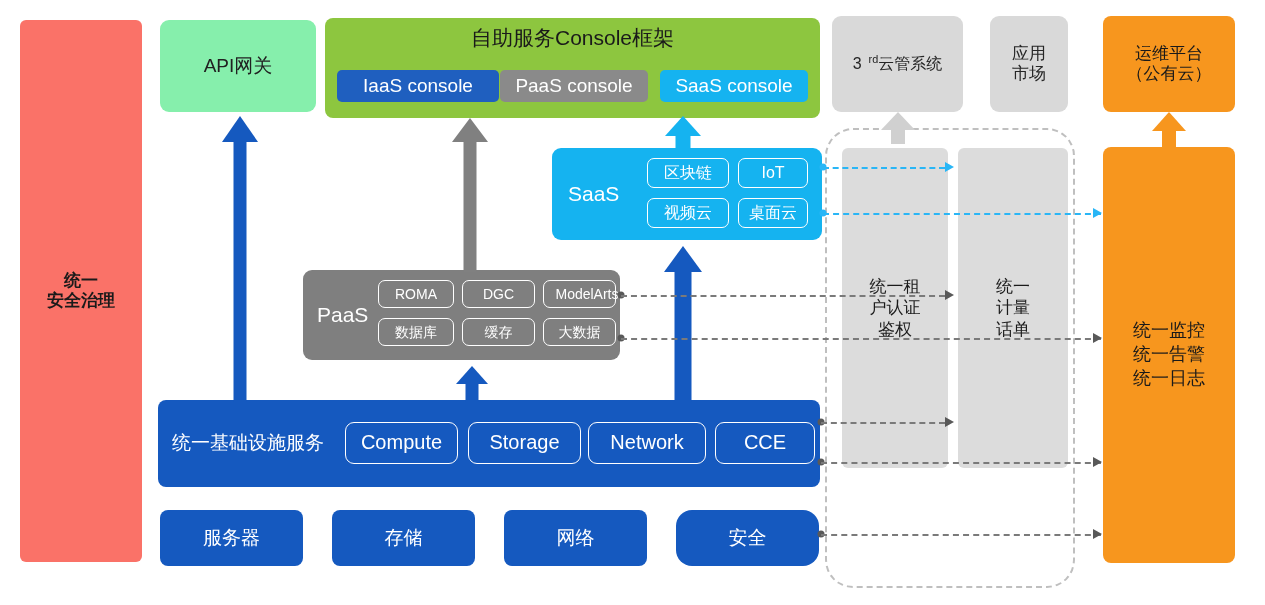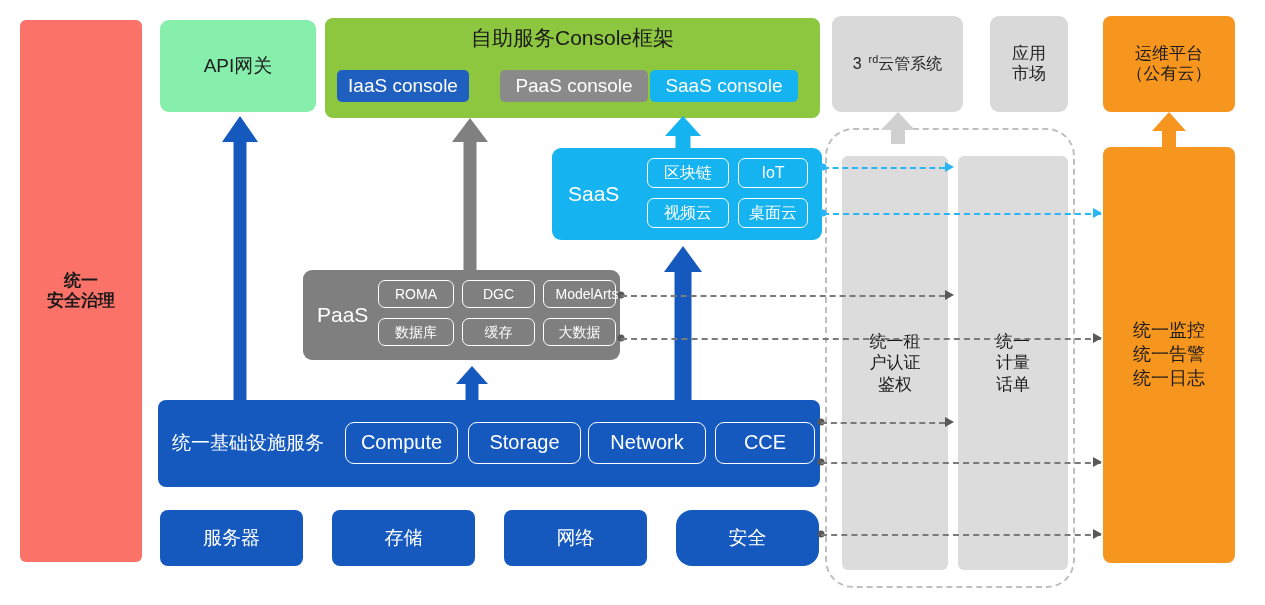--- a/index.html
+++ b/index.html
@@ -37,23 +37,23 @@
   }
   .console-title {
     position: absolute; left: 0; top: 8px; width: 100%;
     text-align: center; font-size: 21px; color: #1a1a1a; font-weight: 400;
   }
   .console-chip {
     position: absolute; top: 52px; height: 32px;
     display: flex; align-items: center; justify-content: center;
     border-radius: 5px; color: #fff; font-size: 19px; white-space: nowrap;
   }
-  .chip-iaas { left: 12px;  width: 132px; background: #1f5fbf; }
+  .chip-iaas { left: 12px;  width: 162px; background: #1f5fbf; }
   .chip-paas { left: 175px; width: 148px; background: #8a8a8a; }
-  .chip-saas { left: 325px; width: 148px; background: #15b3f0; }
+  .chip-saas { left: 335px; width: 148px; background: #15b3f0; }
 
   
   .gray-top {
     background: #d9d9d9; border-radius: 9px; color: #262626; font-size: 17px;
   }
   .g-3rd   { left: 832px;  top: 16px; width: 131px; height: 96px; font-size: 16px; }
   .g-mkt   { left: 990px;  top: 16px; width: 78px;  height: 96px; }
   .orange-top {
     left: 1103px; top: 16px; width: 132px; height: 96px;
     background: #f7961e; border-radius: 8px; color: #1a1a1a; font-size: 17px;
@@ -123,24 +123,24 @@
   .b-storage { left: 332px; width: 143px; }
   .b-network { left: 504px; width: 143px; }
   .b-secure  { left: 676px; width: 143px; border-radius: 16px; }
 
   
   .dash-container {
     position: absolute; left: 825px; top: 128px; width: 250px; height: 460px;
     border: 2.5px dashed #bfbfbf; border-radius: 28px; background: transparent;
   }
   .gray-col {
-    position: absolute; top: 148px; height: 414px;
+    position: absolute; top: 148px; height: 320px;
     background: #dcdcdc; border-radius: 6px;
     display: flex; align-items: center; justify-content: center;
-    text-align: center; color: #1a1a1a; font-size: 17px; line-height: 1.24; margin-top: 8px;
+    text-align: center; color: #1a1a1a; font-size: 17px; line-height: 1.24;
   }
   .col-auth { left: 842px; width: 106px; }
   .col-bill { left: 958px; width: 110px; }
 
   
   .orange-panel {
     left: 1103px; top: 147px; width: 132px; height: 416px;
     background: #f7961e; border-radius: 8px;
     color: #1a1a1a; font-size: 18px; line-height: 1.32;
   }

